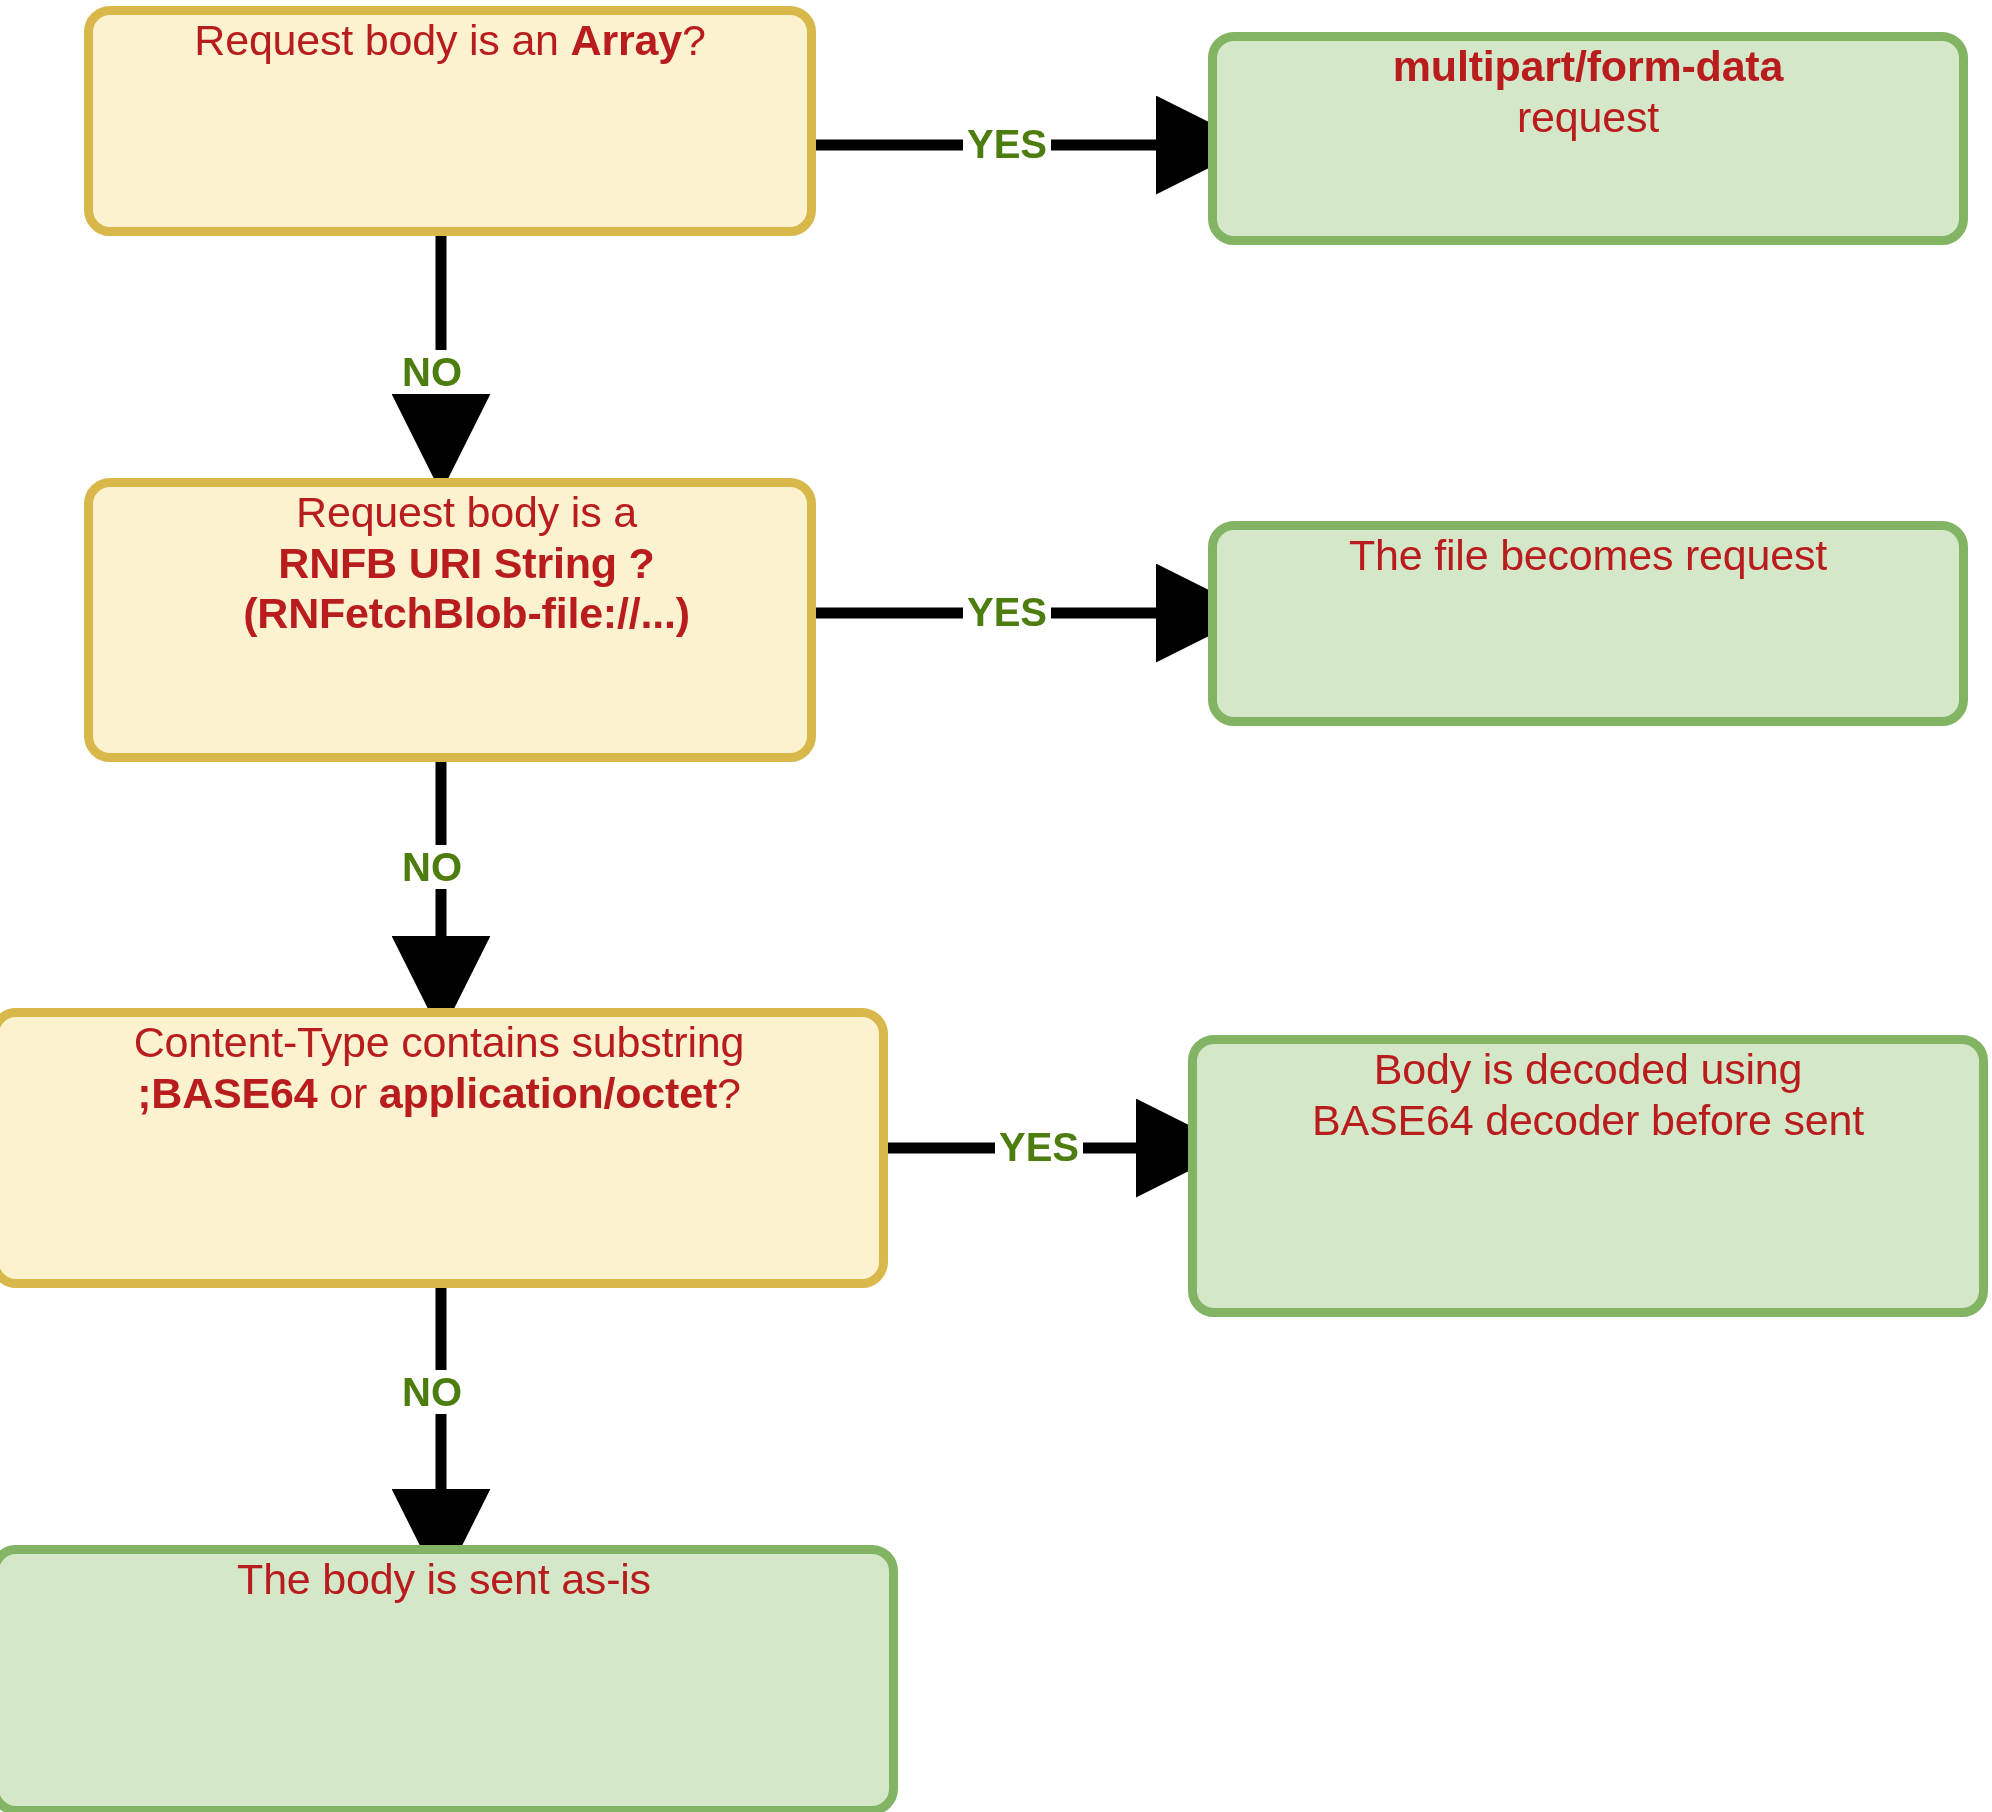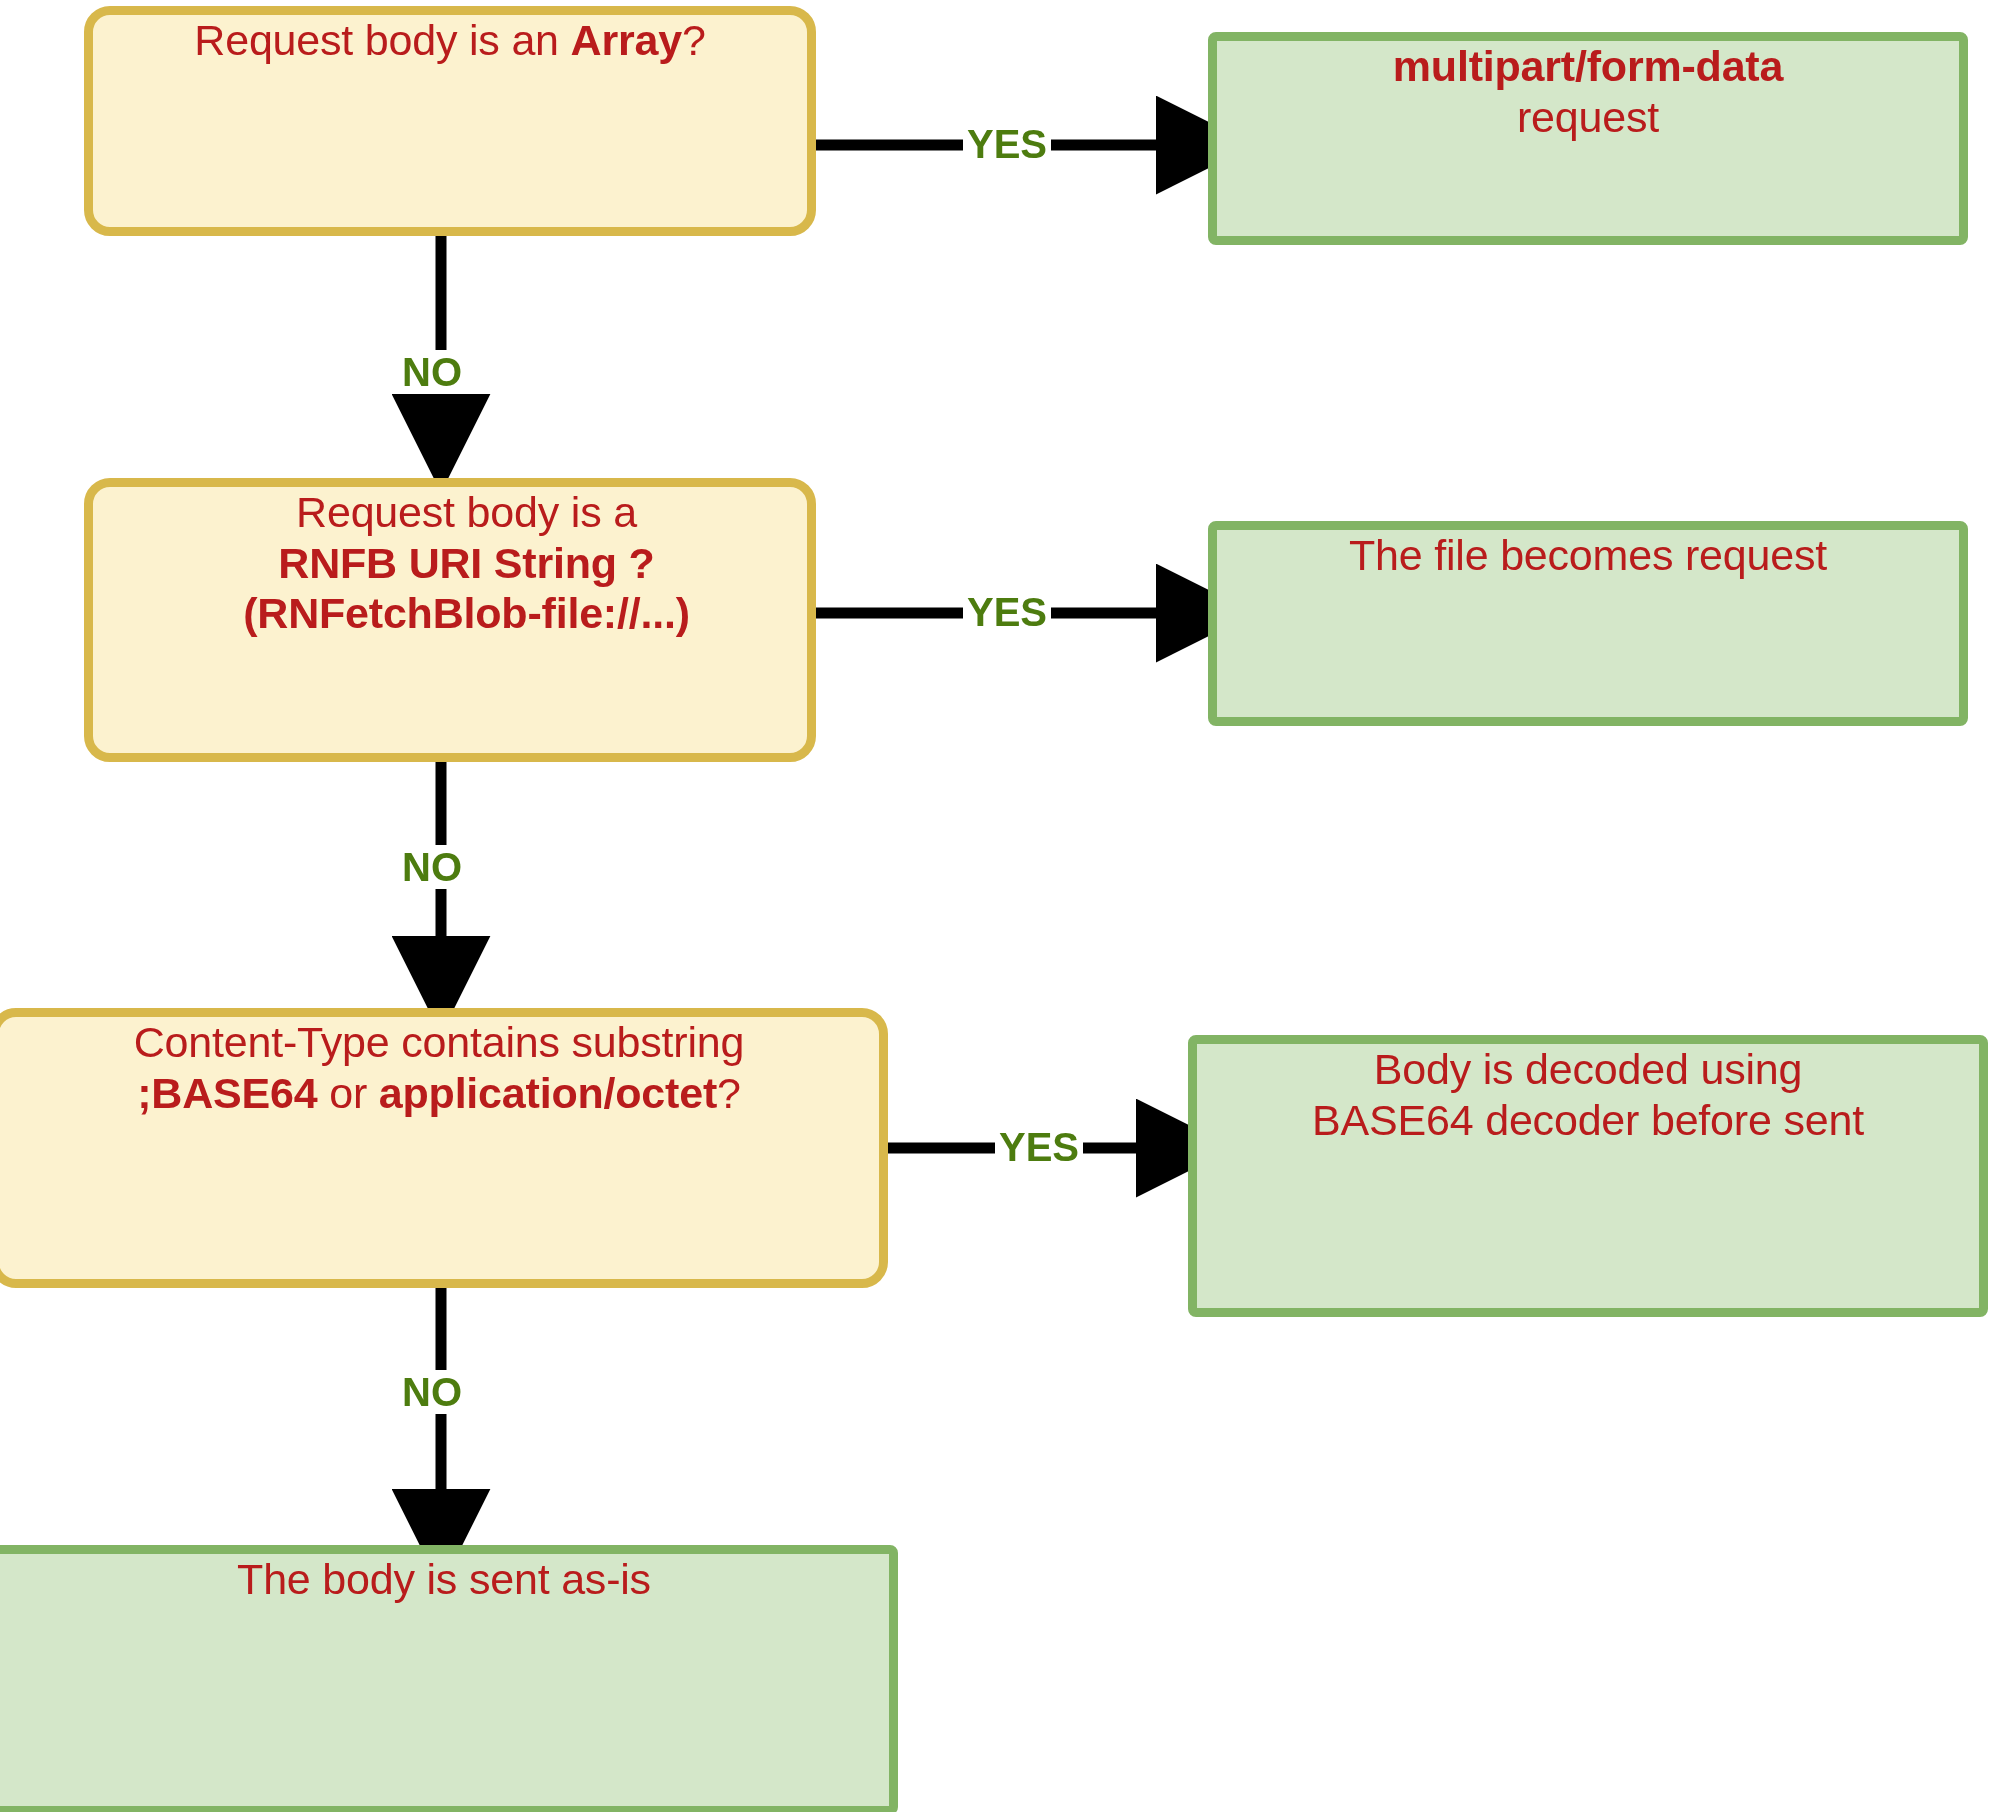--- a/index.html
+++ b/index.html
@@ -28,21 +28,21 @@
     line-height: 1.18;
   }
   .node-decision {
     background: #FCF2CF;
     border: 9px solid #D8B84B;
     border-radius: 26px;
   }
   .node-result {
     background: #D4E7C9;
     border: 9px solid #82B464;
-    border-radius: 8px;
+    border-radius: 26px;
   }
   .node-text {
     padding: 0 14px;
     font-size: 43px;
     letter-spacing: -0.2px;
   }
   .b { font-weight: bold; }
   svg.edges {
     position: absolute;
     left: 0;

